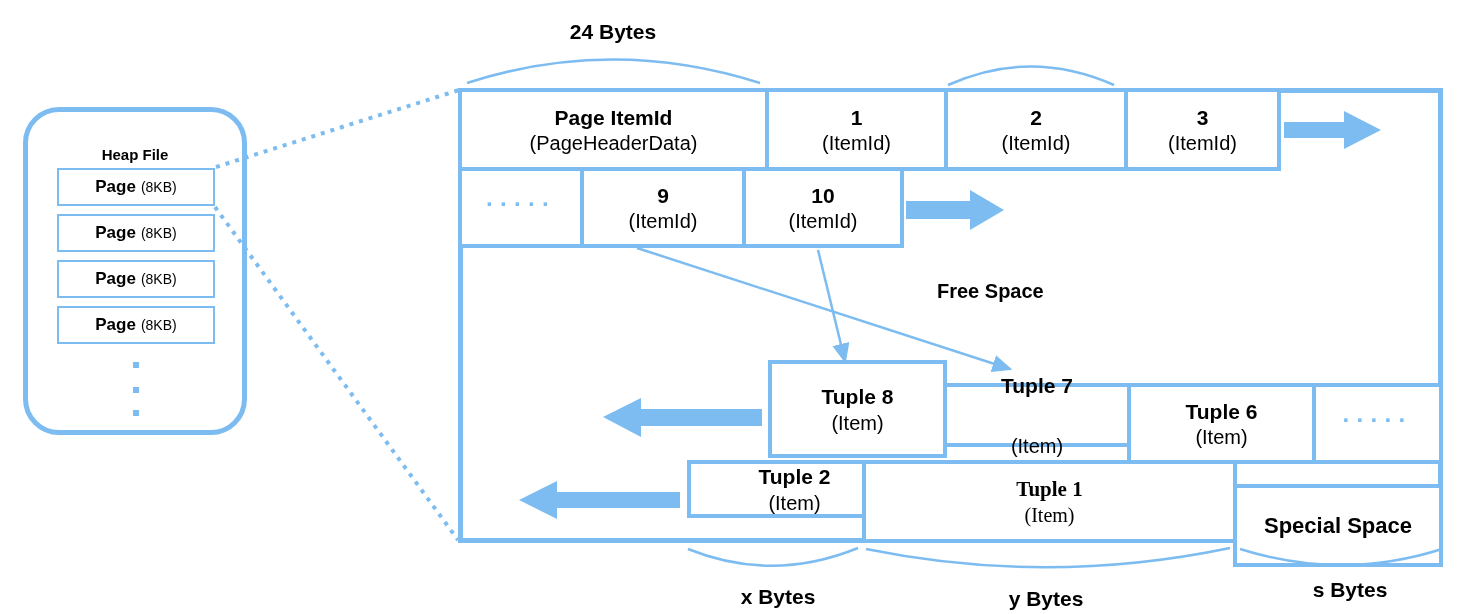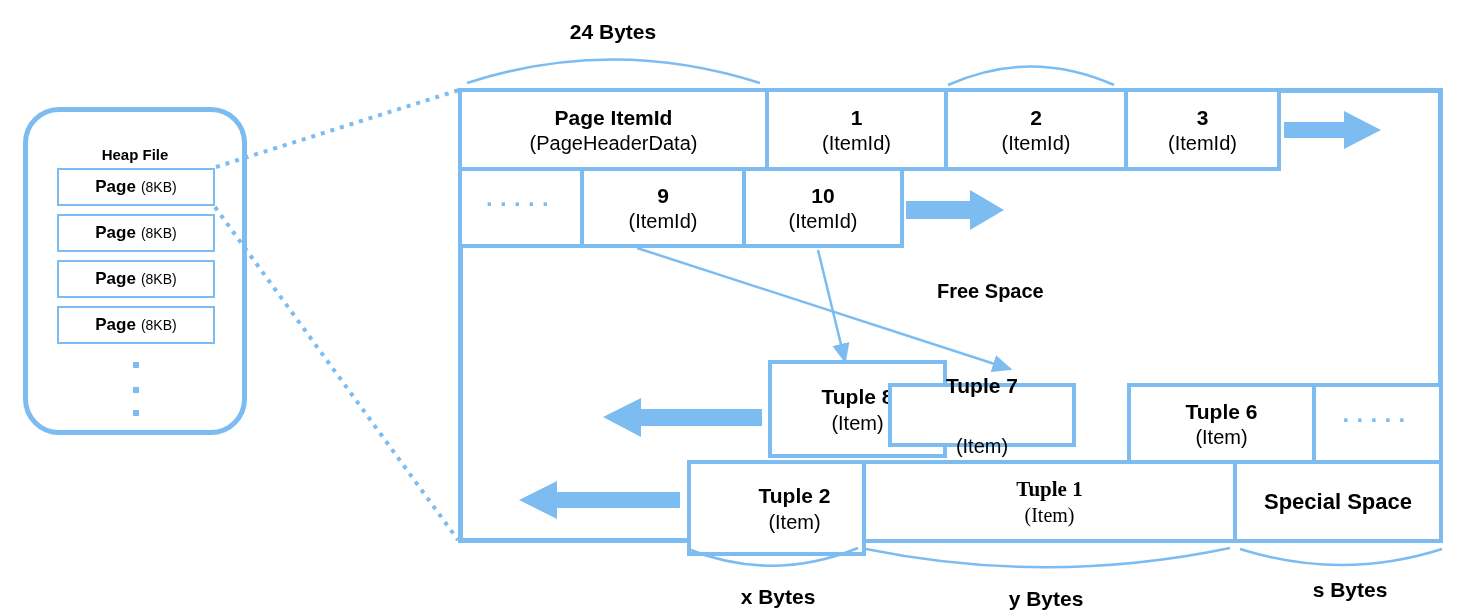--- a/index.html
+++ b/index.html
@@ -156,41 +156,41 @@
     <span class="primary">10</span>
     <span class="secondary">(ItemId)</span>
   </div>
 
   <div class="free-label">Free Space</div>
 
   <div class="cell" style="left:768px; top:360px; width:179px; height:98px;">
     <span class="primary">Tuple 8</span>
     <span class="secondary">(Item)</span>
   </div>
-  <div class="cell" style="left:888px; top:383px; width:188px; height:64px;gap:34px;">
+  <div class="cell" style="left:943px; top:383px; width:188px; height:64px;gap:34px;">
     <span class="primary">Tuple 7</span>
     <span class="secondary">(Item)</span>
   </div>
   <div class="cell" style="left:1127px; top:383px; width:189px; height:81px;">
     <span class="primary">Tuple 6</span>
     <span class="secondary">(Item)</span>
   </div>
   <div class="cell" style="left:1312px; top:383px; width:131px; height:81px;">
     <span class="ellipsis-text">·····</span>
   </div>
 
-  <div class="cell" style="left:687px; top:460px; width:179px; height:96px;padding-left:36px;">
+  <div class="cell" style="left:687px; top:460px; width:179px; height:58px;padding-left:36px;">
     <span class="primary">Tuple 2</span>
     <span class="secondary">(Item)</span>
   </div>
   <div class="cell" style="left:862px; top:460px; width:375px; height:83px;font-family:Liberation Serif, serif;">
     <span class="primary">Tuple 1</span>
     <span class="secondary">(Item)</span>
   </div>
-  <div class="cell" style="left:1233px; top:460px; width:210px; height:83px;">
+  <div class="cell" style="left:1233px; top:484px; width:210px; height:83px;">
     <span class="special-label">Special Space</span>
   </div>
 
   <div class="byte-label" style="left:538px; top:20px;">24 Bytes</div>
   <div class="byte-label" style="left:971px; top:587px;">y Bytes</div>
   <div class="byte-label" style="left:703px; top:585px;">x Bytes</div>
   <div class="byte-label" style="left:1275px; top:578px;">s Bytes</div>
 
   <svg class="overlay" width="1458" height="614" viewBox="0 0 1458 614">
     <defs>

